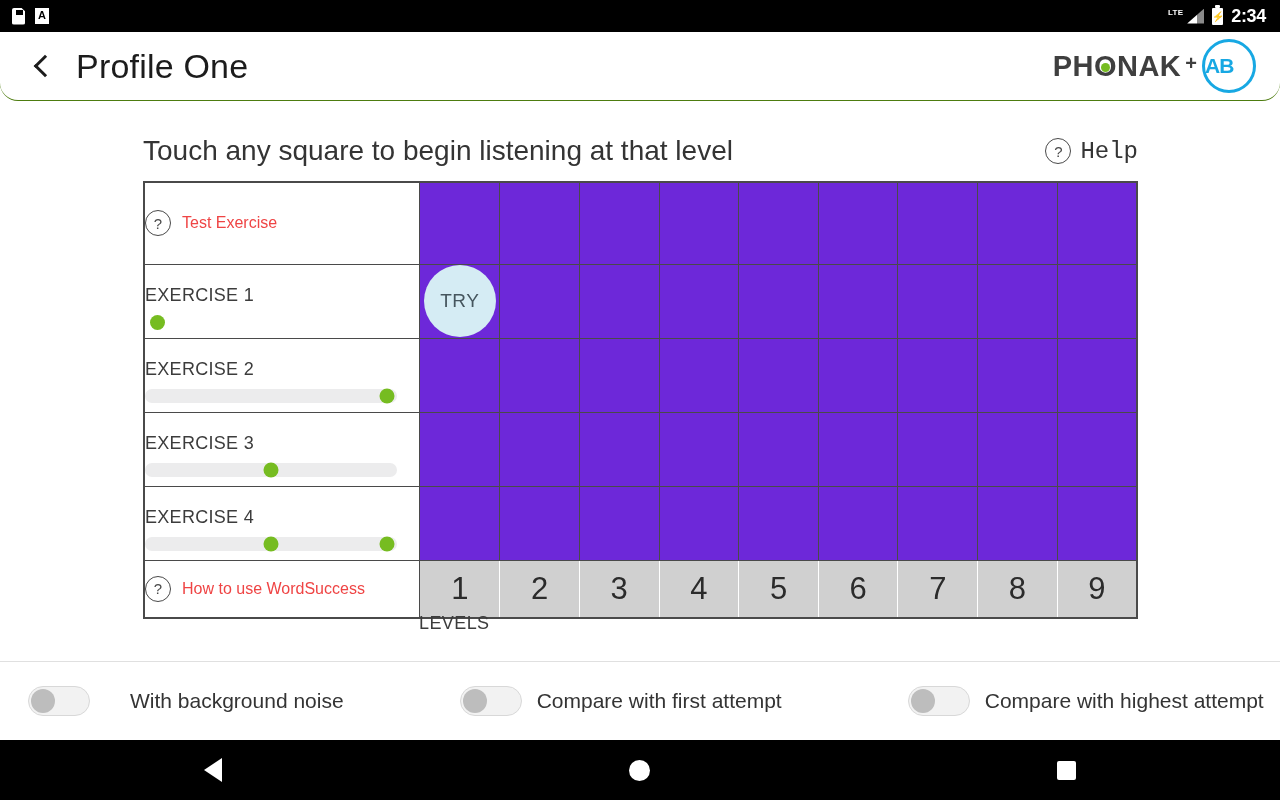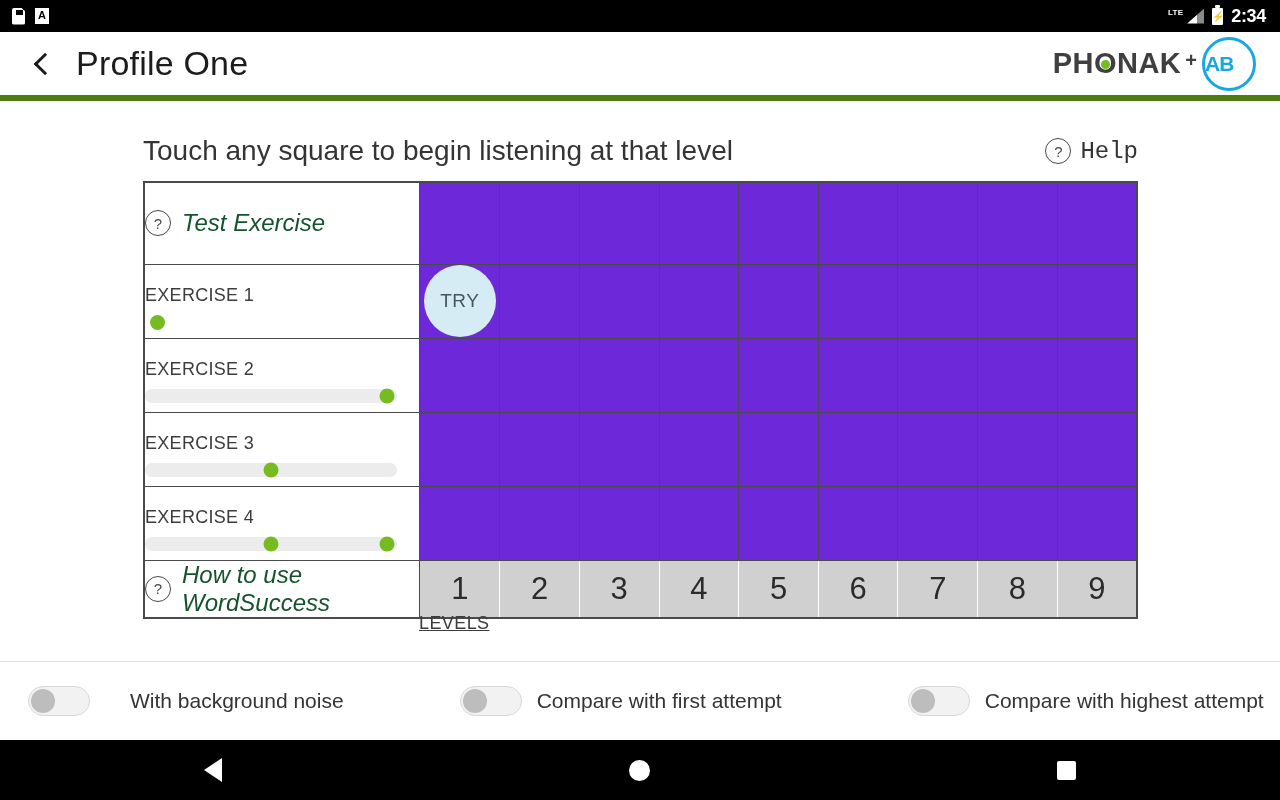--- a/index.html
+++ b/index.html
@@ -63,22 +63,22 @@
   .sb-time {
     color: #ffffff; font-size: 18px; font-weight: bold;
     letter-spacing: -.3px;
   }
 
   
   #app-header {
     position: absolute; top: 32px; left: 0;
     width: 1280px; height: 69px;
     background: #ffffff;
-    border-bottom: 6px solid #4d7c0f;
-    display: flex; align-items: center;
+    border-bottom: 1px solid #4d7c0f;
+    display: flex; align-items: center; border-radius: 18px;
   }
   #back-button {
     width: 48px; height: 48px; margin-left: 18px;
     display: flex; align-items: center; justify-content: center;
     cursor: pointer;
   }
   .chev {
     width: 16px; height: 16px;
     border-left: 3.5px solid #1c1c1c;
     border-bottom: 3.5px solid #1c1c1c;
@@ -148,21 +148,21 @@
   .label-cell {
     width: 276px; padding-left: 12px; vertical-align: middle;
   }
   .level-cell { width: 79.9px; background: #6d28d9; cursor: pointer; }
 
   .row-test   td { height: 82px; }
   .row-ex     td { height: 74px; }
   .row-howto  td { height: 58px; }
 
   .inline-help { display: flex; align-items: center; gap: 11px; cursor: pointer; }
-  .inline-help-label { font-size: 24px; color: #14532d; font-style: italic; }
+  .inline-help-label { font-size: 16px; color: #ef4444; }
 
   .ex-name {
     font-size: 18px; color: #3c3c3c; letter-spacing: .3px;
     padding-left: 0px; margin-bottom: 9px;
   }
   .ex-body { padding: 12px 0 0 0; }
 
   .track {
     position: relative; height: 14px; width: 252px;
     background: #ececed; border-radius: 7px;
@@ -187,21 +187,21 @@
 
   .level-num-cell {
     background: #d0d0d0; text-align: center;
     font-size: 31px; color: #2b2b2b; font-weight: 300;
     cursor: pointer; border-right: 1px solid #ffffff !important;
   }
   .level-num-cell:last-child { border-right: 1px solid #4a4a4a !important; }
 
   #levels-caption {
     position: absolute; top: 512px; left: 419px;
-    font-size: 18px; color: #3c3c3c; letter-spacing: .4px; text-decoration: underline;
+    font-size: 18px; color: #3c3c3c; letter-spacing: .4px;
   }
 
   
   #toggle-bar {
     position: absolute; top: 661px; left: 0;
     width: 1280px; height: 79px;
     background: #ffffff; border-top: 1px solid #e0e0e0;
     display: flex; align-items: center;
   }
   .toggle-group { display: flex; align-items: center; gap: 15px; cursor: pointer; }

